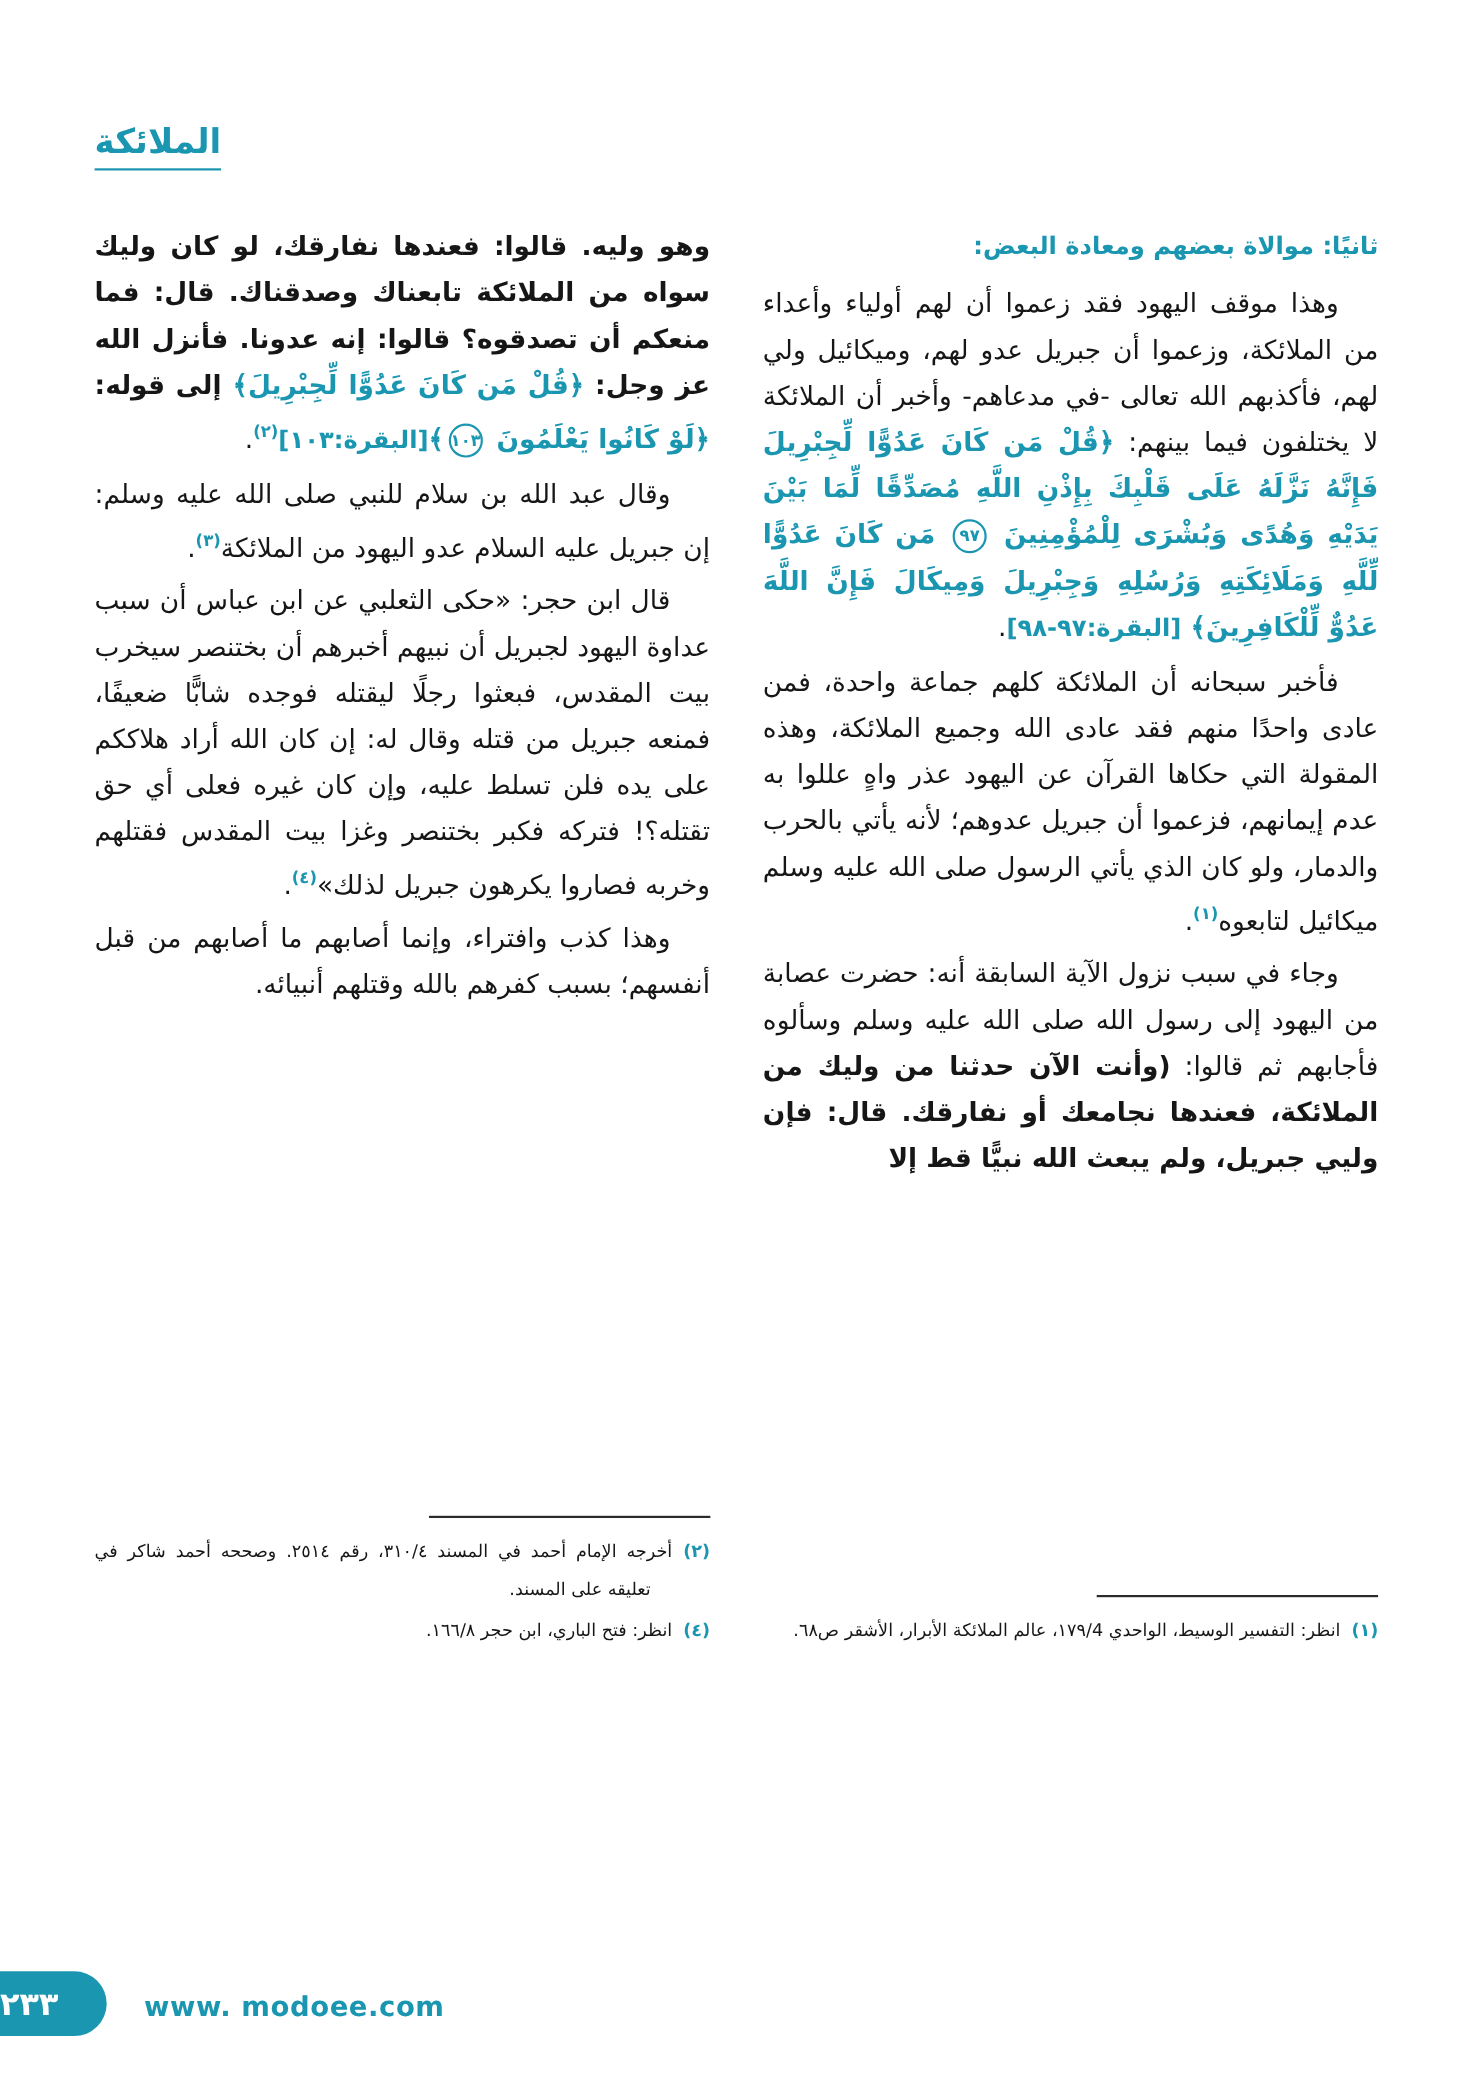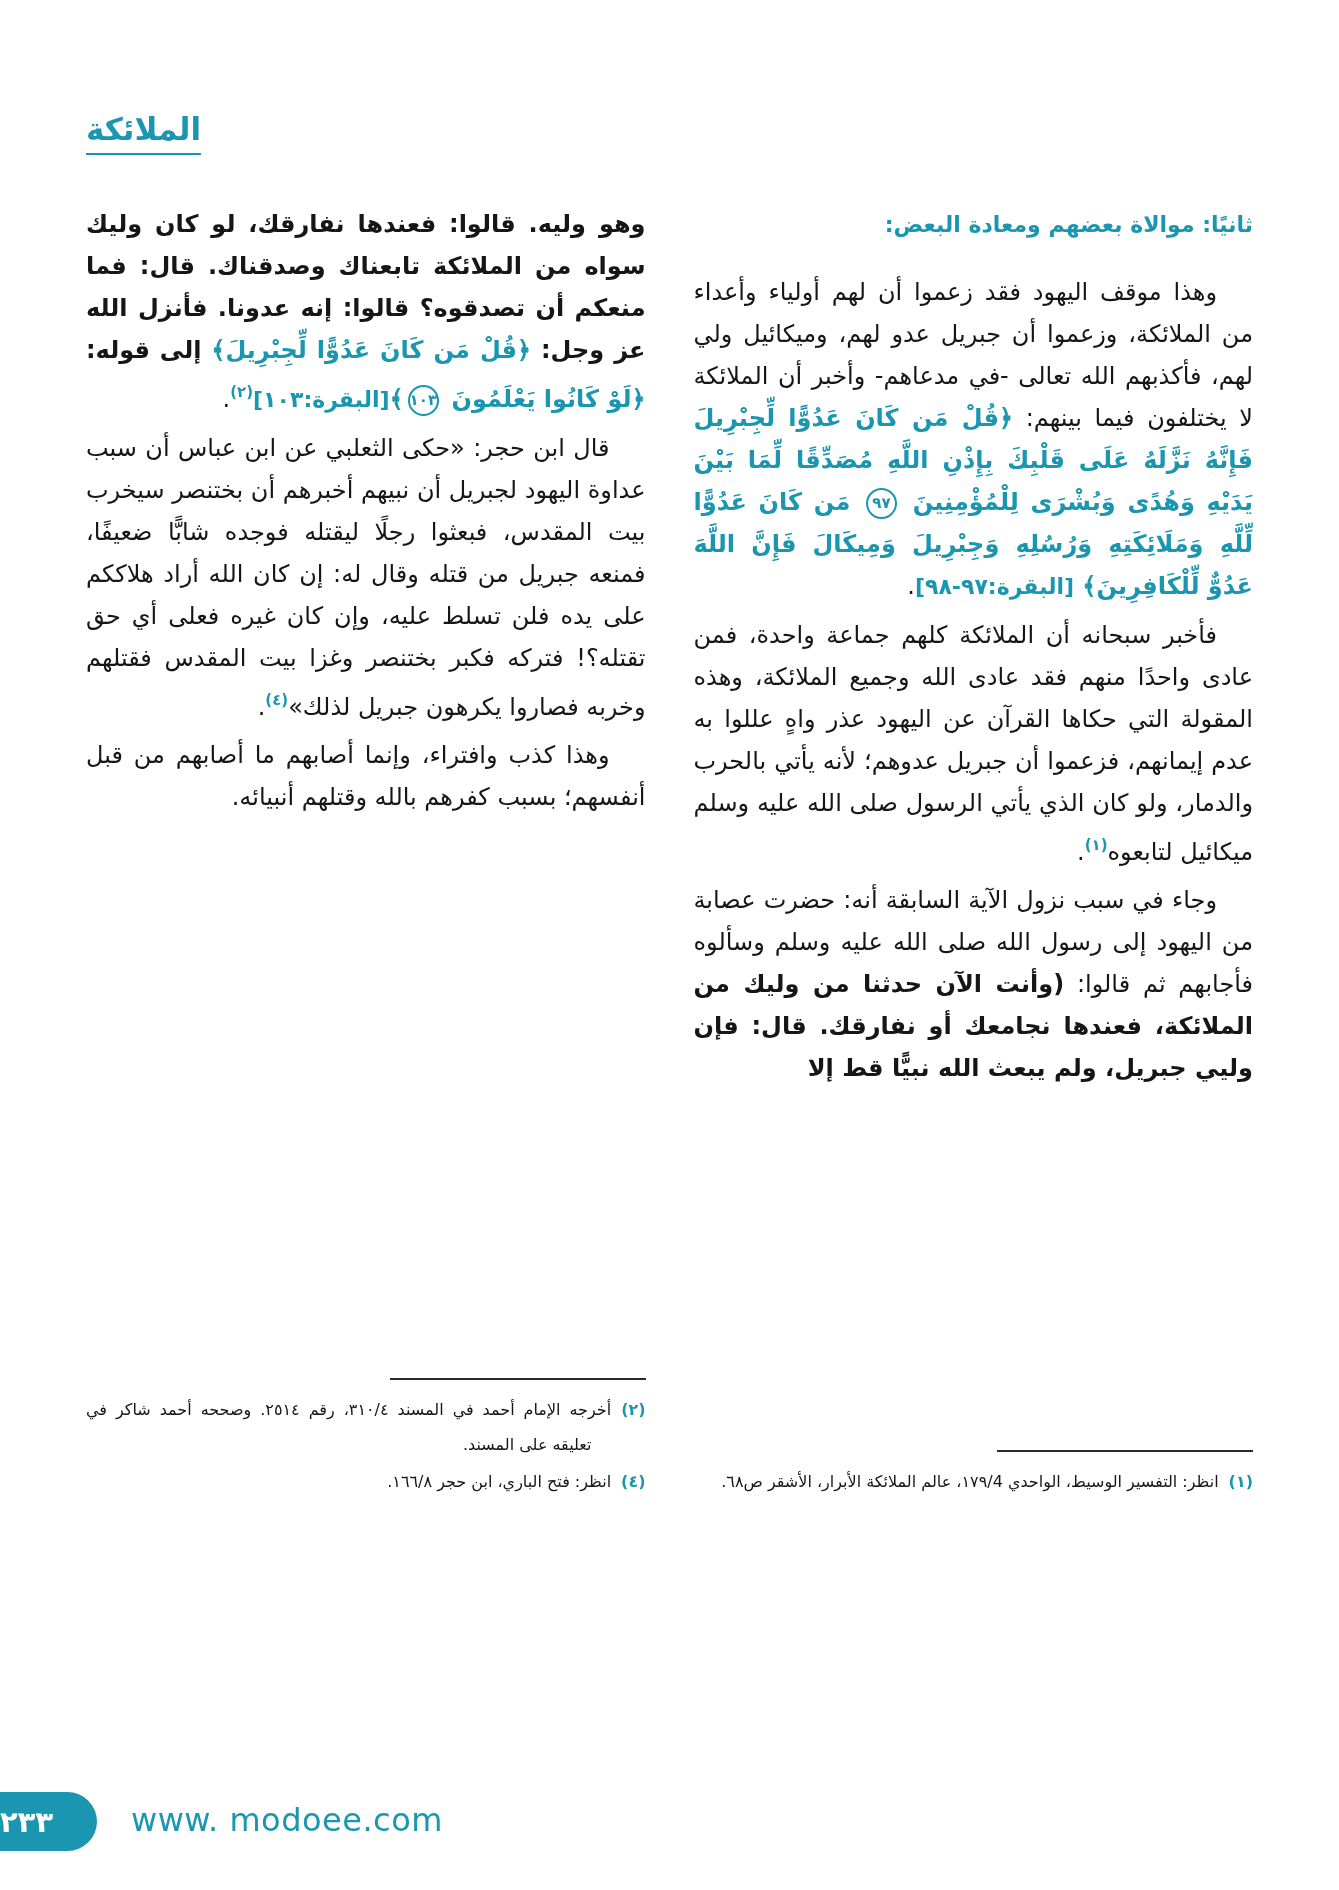--- a/index.html
+++ b/index.html
@@ -35,21 +35,20 @@
     width: 1167px;
     height: 1298px;
     display: flex;
     gap: 48px;
   }
   .column {
     flex: 1 1 0;
     display: flex;
     flex-direction: column;
     overflow: hidden;
-    gap: 16px;
   }
 
   .section-heading {
     color: var(--accent);
     font-size: 22px;
     font-weight: bold;
     line-height: 44px;
     margin-bottom: 8px;
   }
 
@@ -118,22 +117,22 @@
     align-items: center;
     justify-content: flex-end;
   }
   .page-number { color: #ffffff; font-size: 29px; font-weight: bold; }
 
   .website {
     position: absolute;
     left: 131px;
     bottom: 68px;
     color: var(--accent);
-    font-size: 32px;
-    font-weight: normal;
+    font-size: 25px;
+    font-weight: bold;
     direction: ltr;
     letter-spacing: 0.5px;
   }
 </style>
 </head>
 <body>
 
 <div class="page">
 
   <div class="header-title">الملائكة</div>
@@ -152,20 +151,21 @@
         <div class="fn-rule"></div>
         <div class="fn-item">
           <span class="fn-num">(١)</span><span class="fn-text">انظر: التفسير الوسيط، الواحدي ١٧٩/4، عالم الملائكة الأبرار، الأشقر ص٦٨.</span>
         </div>
       </div>
     </div>
 
     <div class="column">
       <div>
           <div class="para no-indent"><span class="seg-b">وهو وليه. قالوا: فعندها نفارقك، لو كان وليك سواه من الملائكة تابعناك وصدقناك. قال: فما منعكم أن تصدقوه؟ قالوا: إنه عدونا. فأنزل الله عز وجل: </span><span class="seg-q">﴿قُلْ مَن كَانَ عَدُوًّا لِّجِبْرِيلَ﴾</span><span class="seg-b"> إلى قوله: </span><span class="seg-q">﴿لَوْ كَانُوا يَعْلَمُونَ </span><span class="seg-v">١٠٣</span><span class="seg-q">﴾</span><span class="seg-r">[البقرة:١٠٣]</span><span class="seg-fn">(٢)</span><span class="seg-t">.</span></div>
+          <div class="para"><span class="seg-t">وقال عبد الله بن سلام للنبي صلى الله عليه وسلم: إن جبريل عليه السلام عدو اليهود من الملائكة</span><span class="seg-fn">(٣)</span><span class="seg-t">.</span></div>
           <div class="para"><span class="seg-t">قال ابن حجر: «حكى الثعلبي عن ابن عباس أن سبب عداوة اليهود لجبريل أن نبيهم أخبرهم أن بختنصر سيخرب بيت المقدس، فبعثوا رجلًا ليقتله فوجده شابًّا ضعيفًا، فمنعه جبريل من قتله وقال له: إن كان الله أراد هلاككم على يده فلن تسلط عليه، وإن كان غيره فعلى أي حق تقتله؟! فتركه فكبر بختنصر وغزا بيت المقدس فقتلهم وخربه فصاروا يكرهون جبريل لذلك»</span><span class="seg-fn">(٤)</span><span class="seg-t">.</span></div>
           <div class="para"><span class="seg-t">وهذا كذب وافتراء، وإنما أصابهم ما أصابهم من قبل أنفسهم؛ بسبب كفرهم بالله وقتلهم أنبيائه.</span></div>
         </div>
 
       <div class="footnotes">
         <div class="fn-rule"></div>
         <div class="fn-item">
           <span class="fn-num">(٢)</span><span class="fn-text">أخرجه الإمام أحمد في المسند ٣١٠/٤، رقم ٢٥١٤. وصححه أحمد شاكر في تعليقه على المسند.</span>
         </div>
         <div class="fn-item">

